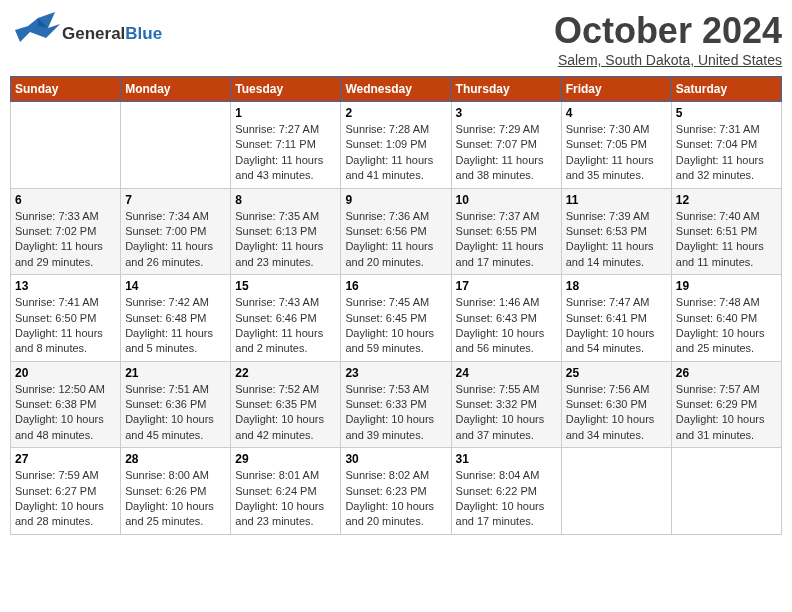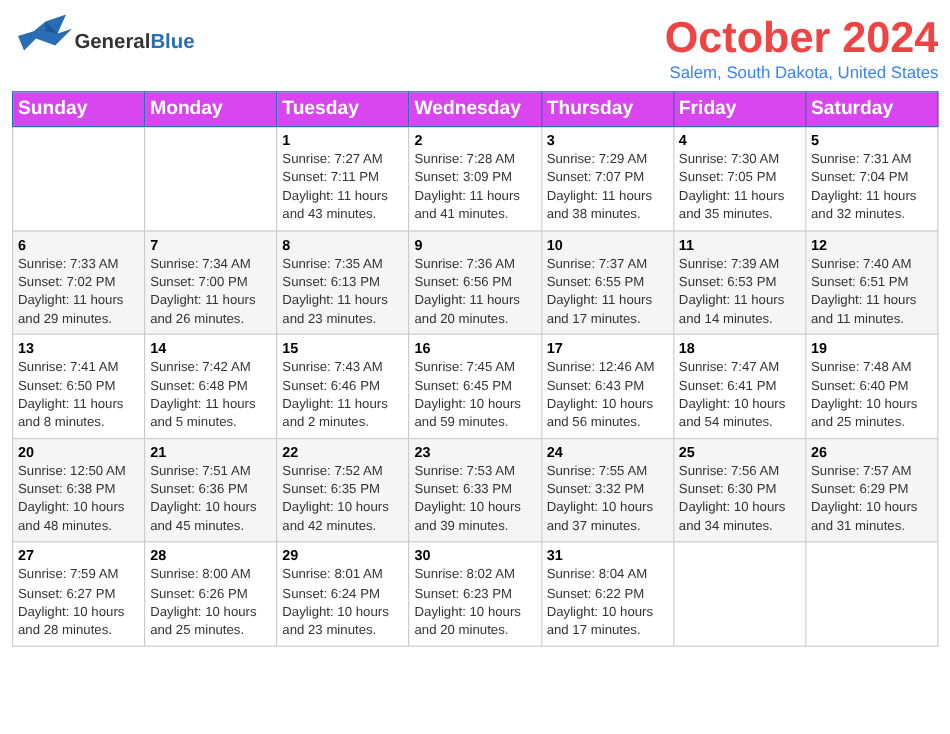--- a/index.html
+++ b/index.html
@@ -26,37 +26,38 @@
       display: flex;
       align-items: center;
       gap: 2px;
     }
     .title-block {
       text-align: right;
     }
     .month-title {
       font-size: 36px;
       font-weight: bold;
-      color: #ef4444;
+      color: #404040;
     }
     .location-title {
       font-size: 14px;
-      color: #3b82f6;
+      color: #404040;
+      text-decoration: underline;
     }
     .calendar {
       width: 100%;
       border-collapse: collapse;
       font-size: 11px;
     }
     .calendar th {
-      background-color: #d946ef;
+      background-color: #c2410c;
       color: #fff;
       padding: 5px 4px;
       text-align: left;
-      font-size: 16px;
+      font-size: 12px;
       font-weight: bold;
       border: 1px solid #2a6db5;
     }
     .calendar td {
       border: 1px solid #ccc;
       vertical-align: top;
       padding: 4px;
       width: 110px;
       min-height: 80px;
       background: #fff;
@@ -126,21 +127,21 @@
         <div class="cell-content">
           <span>Sunrise: 7:27 AM</span><br>
           <span>Sunset: 7:11 PM</span><br>
           <span>Daylight: 11 hours and 43 minutes.</span>
         </div>
       </td>
         <td>
         <span class="day-number">2</span>
         <div class="cell-content">
           <span>Sunrise: 7:28 AM</span><br>
-          <span>Sunset: 3:09 PM</span><br>
+          <span>Sunset: 1:09 PM</span><br>
           <span>Daylight: 11 hours and 41 minutes.</span>
         </div>
       </td>
         <td>
         <span class="day-number">3</span>
         <div class="cell-content">
           <span>Sunrise: 7:29 AM</span><br>
           <span>Sunset: 7:07 PM</span><br>
           <span>Daylight: 11 hours and 38 minutes.</span>
         </div>
@@ -249,21 +250,21 @@
         <span class="day-number">16</span>
         <div class="cell-content">
           <span>Sunrise: 7:45 AM</span><br>
           <span>Sunset: 6:45 PM</span><br>
           <span>Daylight: 10 hours and 59 minutes.</span>
         </div>
       </td>
         <td>
         <span class="day-number">17</span>
         <div class="cell-content">
-          <span>Sunrise: 12:46 AM</span><br>
+          <span>Sunrise: 1:46 AM</span><br>
           <span>Sunset: 6:43 PM</span><br>
           <span>Daylight: 10 hours and 56 minutes.</span>
         </div>
       </td>
         <td>
         <span class="day-number">18</span>
         <div class="cell-content">
           <span>Sunrise: 7:47 AM</span><br>
           <span>Sunset: 6:41 PM</span><br>
           <span>Daylight: 10 hours and 54 minutes.</span>

